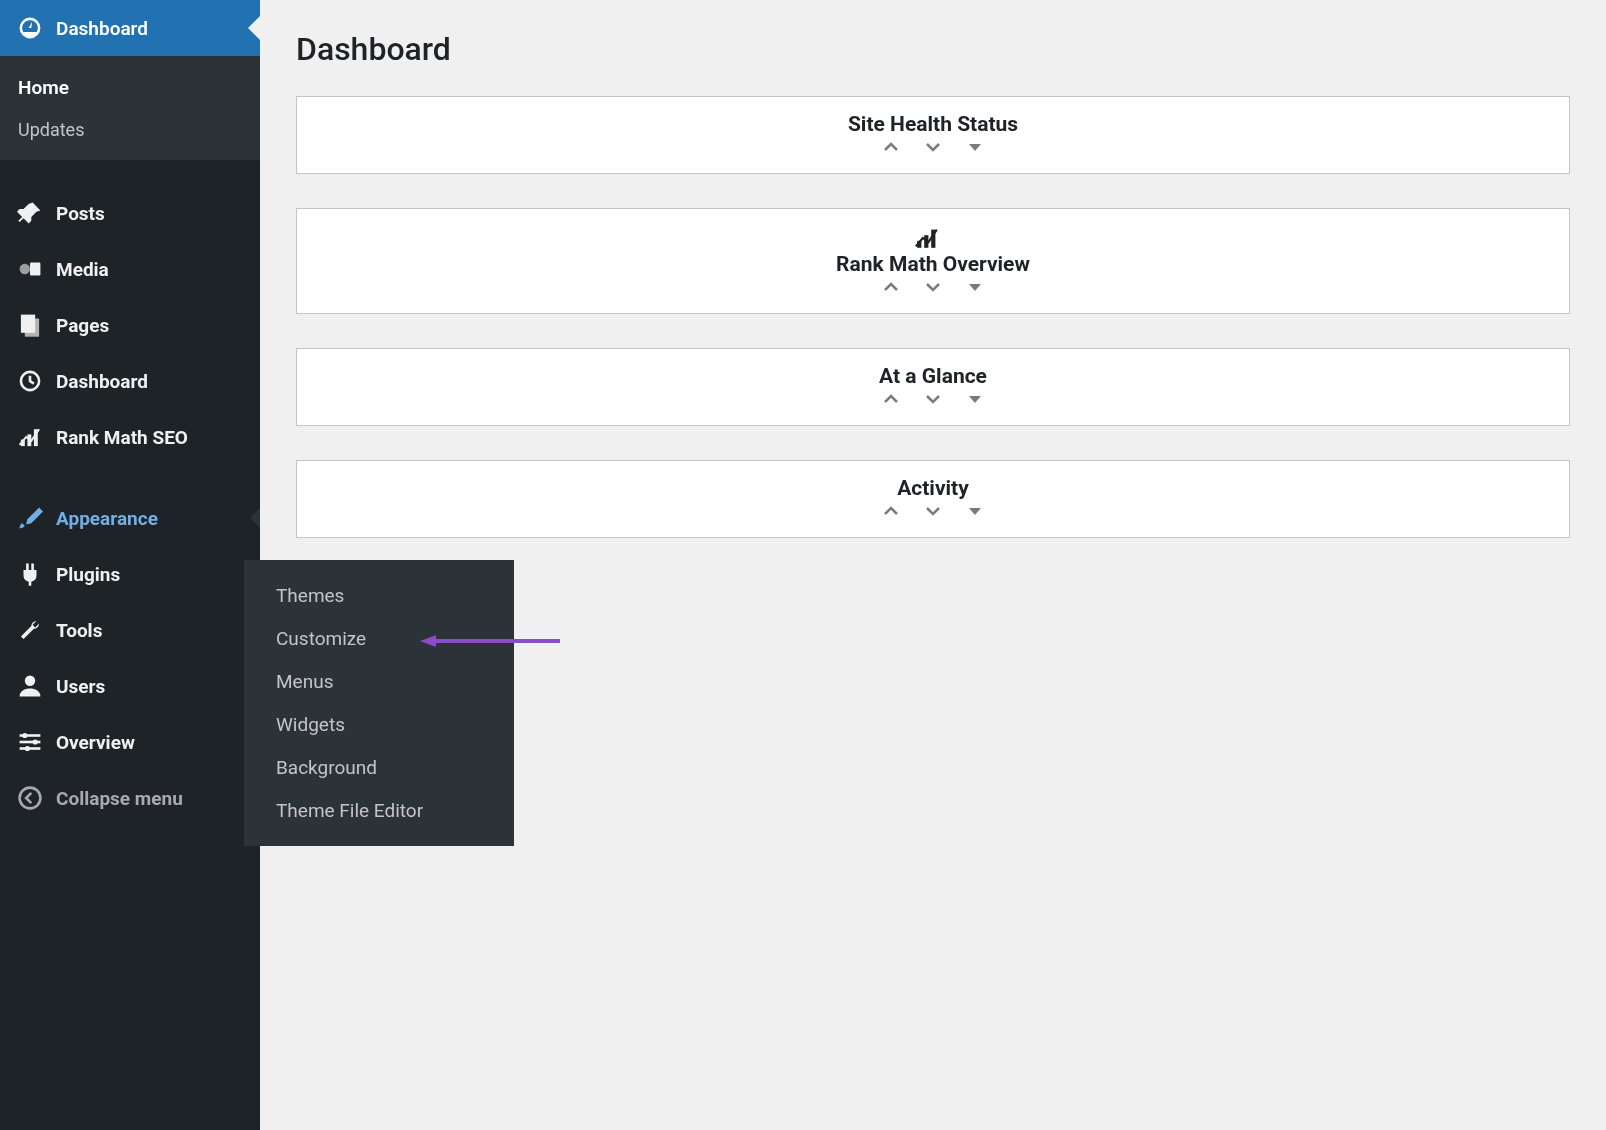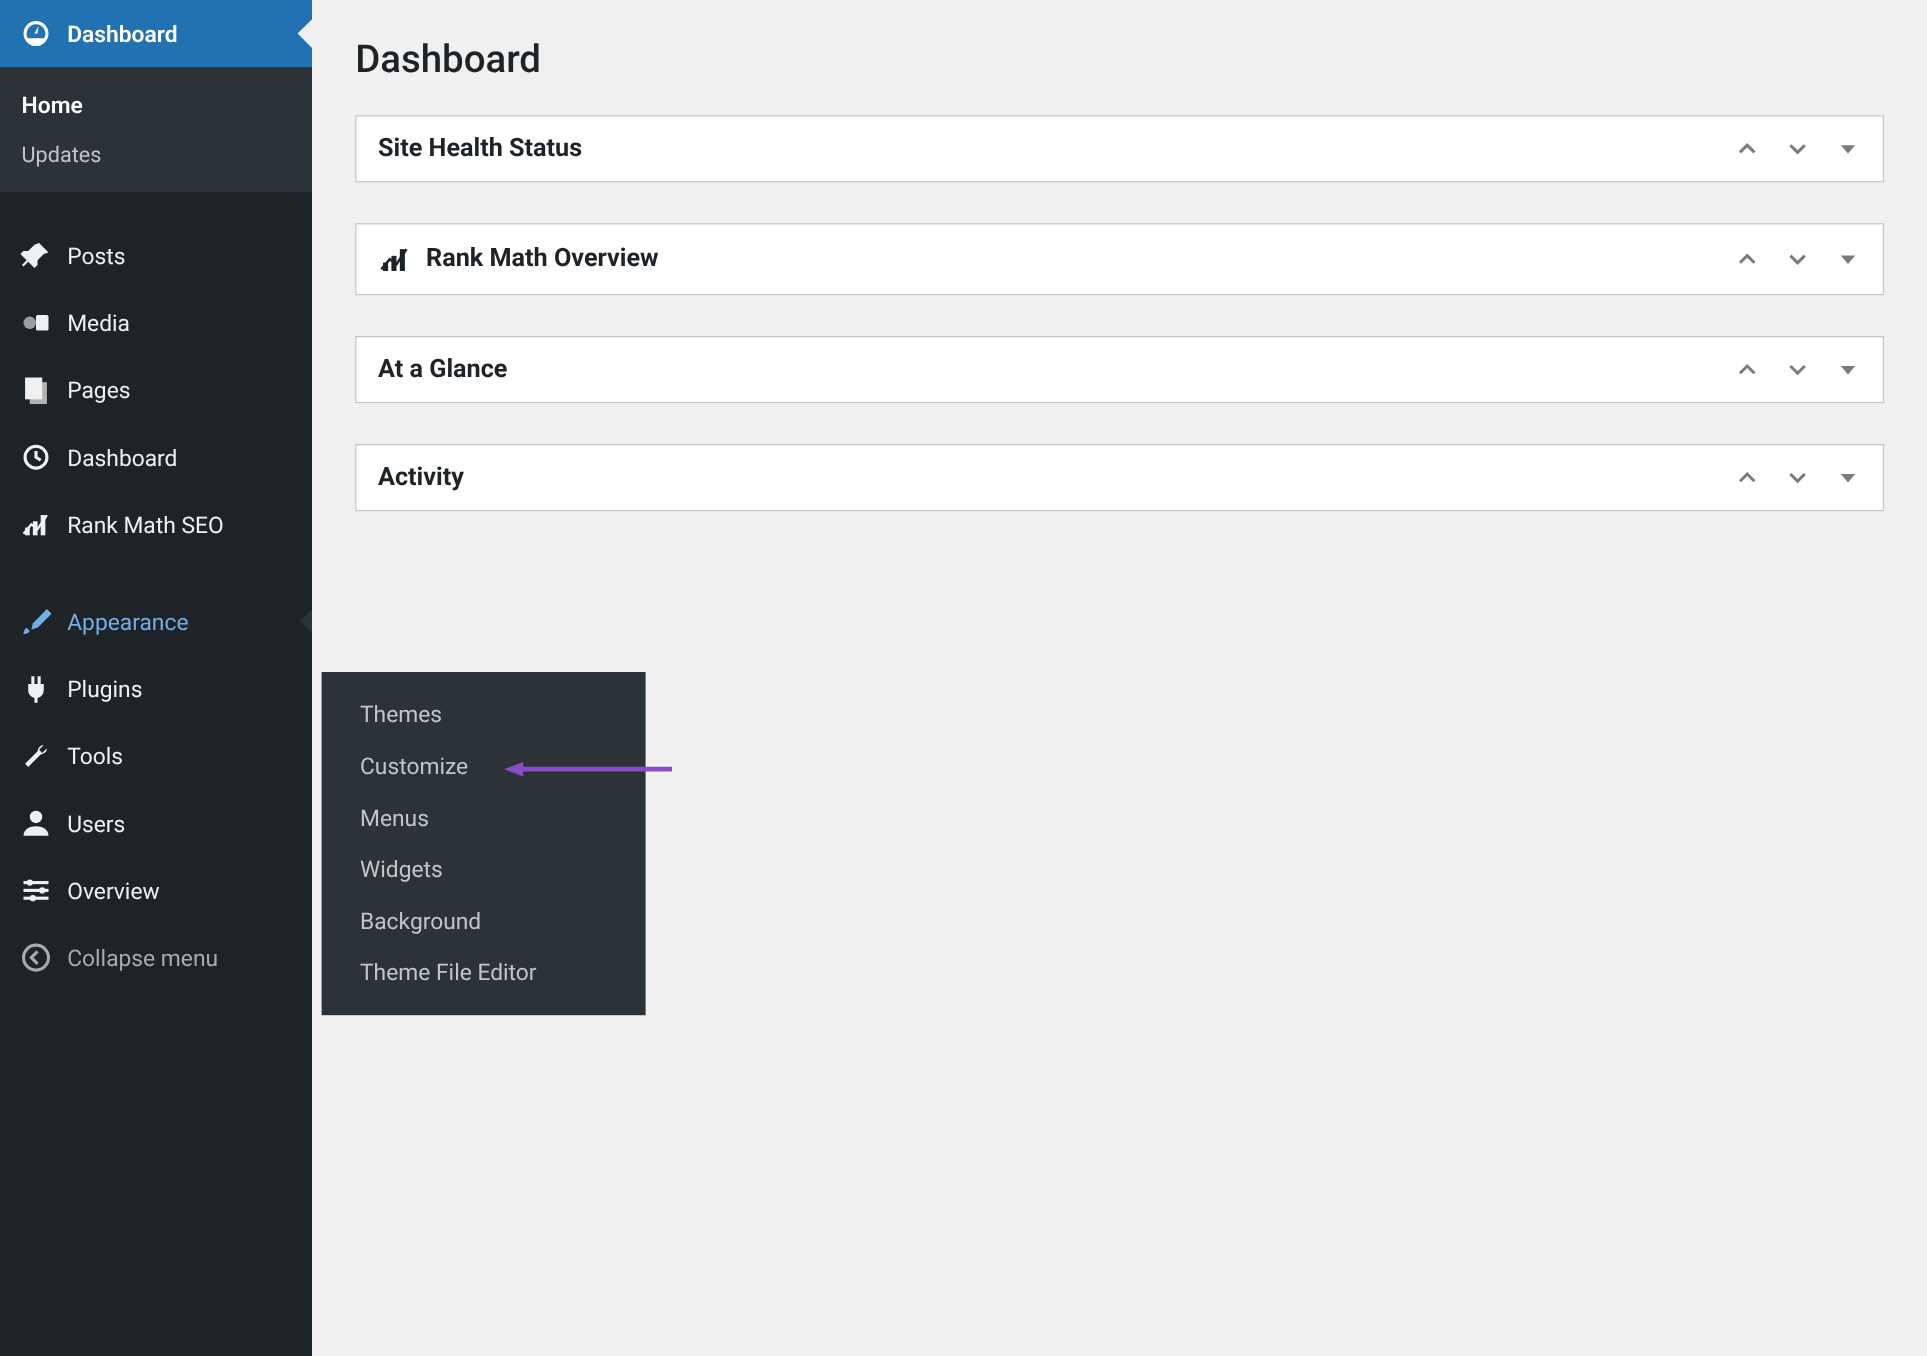--- a/index.html
+++ b/index.html
@@ -64,21 +64,21 @@
       height: 28px;
       margin-right: 12px;
       display: flex;
       align-items: center;
       justify-content: center;
       flex-shrink: 0;
     }
     .sidebar-icon svg { width: 26px; height: 26px; }
     .sidebar-label {
       font-size: 19px;
-      font-weight: 400;
+      font-weight: 700;
     }
     .sidebar-item.active .sidebar-label,
     .subnav-item.active-sub .sidebar-label {
       font-weight: 600;
     }
     .subnav {
       background: #2c3338;
       padding: 10px 0;
     }
     .subnav-item {
@@ -92,21 +92,21 @@
     .collapse-item {
       display: flex;
       align-items: center;
       height: 56px;
       padding: 0 16px;
       color: #a7aaad;
       cursor: pointer;
     }
     .flyout {
       position: absolute;
-      left: 268px;
+      left: 244px;
       top: 560px;
       width: 270px;
       background: #2c3338;
       padding: 14px 0;
       z-index: 10;
     }
     .flyout-item {
       padding: 10px 32px;
       font-size: 19px;
       color: #c3c4c7;
@@ -127,20 +127,21 @@
       color: #1d2327;
       margin-bottom: 28px;
     }
     .widget {
       background: #fff;
       border: 1px solid #c3c4c7;
       margin-bottom: 34px;
       display: flex;
       align-items: center;
       padding: 15px 18px;
+      flex-direction: column;
     }
     .widget-icon {
       width: 28px;
       height: 28px;
       margin-right: 12px;
       display: flex;
       align-items: center;
       justify-content: center;
     }
     .widget-title {

